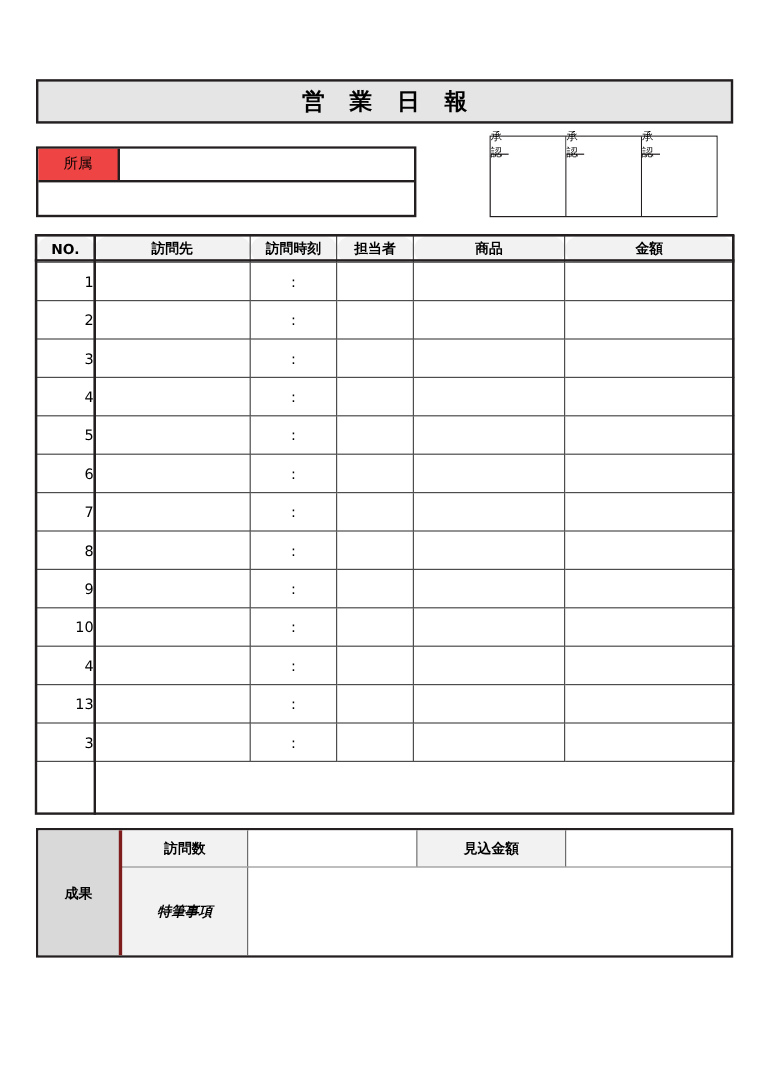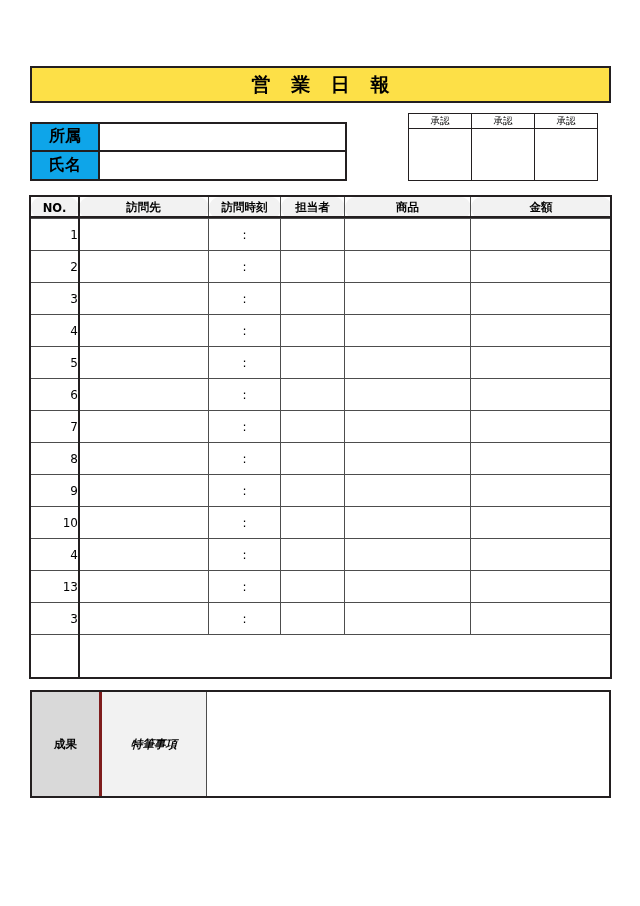--- a/index.html
+++ b/index.html
@@ -26,21 +26,21 @@
 
   
   .title-bar {
     position: absolute;
     left: 30px;
     top: 66px;
     width: 581px;
     height: 37px;
     box-sizing: border-box;
     border: 2px solid #231f20;
-    background: #fde047;
+    background: #e5e5e5;
     display: flex;
     align-items: center;
     justify-content: center;
   }
   .title-text {
     font-size: 19px;
     font-weight: bold;
     letter-spacing: 7px;
     text-indent: 7px;
     color: #000;
@@ -60,26 +60,26 @@
     display: flex;
     height: 50%;
     box-sizing: border-box;
   }
   .person-row.first { border-bottom: 2px solid #231f20; }
   .person-label {
     width: 68px;
     flex: 0 0 68px;
     box-sizing: border-box;
     border-right: 2px solid #231f20;
-    background: #0ea5e9;
+    background: #ef4444;
     display: flex;
     align-items: center;
     justify-content: center;
-    font-size: 16px;
-    font-weight: bold;
+    font-size: 12px;
+    font-weight: normal;
   }
   .person-value {
     flex: 1 1 auto;
     background: #ffffff;
   }
 
   
   .approval-box {
     position: absolute;
     left: 408px;
@@ -88,21 +88,21 @@
     height: 68px;
     box-sizing: border-box;
     border: 1px solid #231f20;
     display: flex;
   }
   .approval-cell {
     flex: 1 1 0;
     box-sizing: border-box;
     border-right: 1px solid #231f20;
     display: flex;
-    flex-direction: column;
+    flex-direction: row;
   }
   .approval-cell:last-child { border-right: none; }
   .approval-head {
     height: 15px;
     flex: 0 0 15px;
     box-sizing: border-box;
     border-bottom: 1px solid #231f20;
     display: flex;
     align-items: center;
     justify-content: center;
@@ -257,24 +257,20 @@
 
 <div class="page">
 
   <div class="title-bar">
     <span class="title-text">営 業 日 報</span>
   </div>
 
   <div class="person-block">
     <div class="person-row first">
       <div class="person-label">所属</div>
-      <div class="person-value"></div>
-    </div>
-    <div class="person-row">
-      <div class="person-label">氏名</div>
       <div class="person-value"></div>
     </div>
   </div>
 
   <div class="approval-box">
     <div class="approval-cell">
       <div class="approval-head">承認</div>
       <div class="approval-body"></div>
     </div>
     <div class="approval-cell">
@@ -413,20 +409,26 @@
         </tr>
       </tbody>
   </table>
   <div class="visit-frame"></div>
   <div class="visit-rule-no"></div>
   <div class="visit-rule-head"></div>
 
   <div class="result-block">
     <div class="result-side">成果</div>
     <div class="result-main">
+      <div class="result-top">
+        <div class="rcell-label w-count-label">訪問数</div>
+        <div class="rcell-value w-count-value"></div>
+        <div class="rcell-label w-amt-label">見込金額</div>
+        <div class="rcell-value w-amt-value"></div>
+      </div>
       <div class="result-bottom">
         <div class="rcell-label w-note-label">特筆事項</div>
         <div class="rcell-value w-note-value"></div>
       </div>
     </div>
   </div>
 
 </div>
 
 </body></html>

